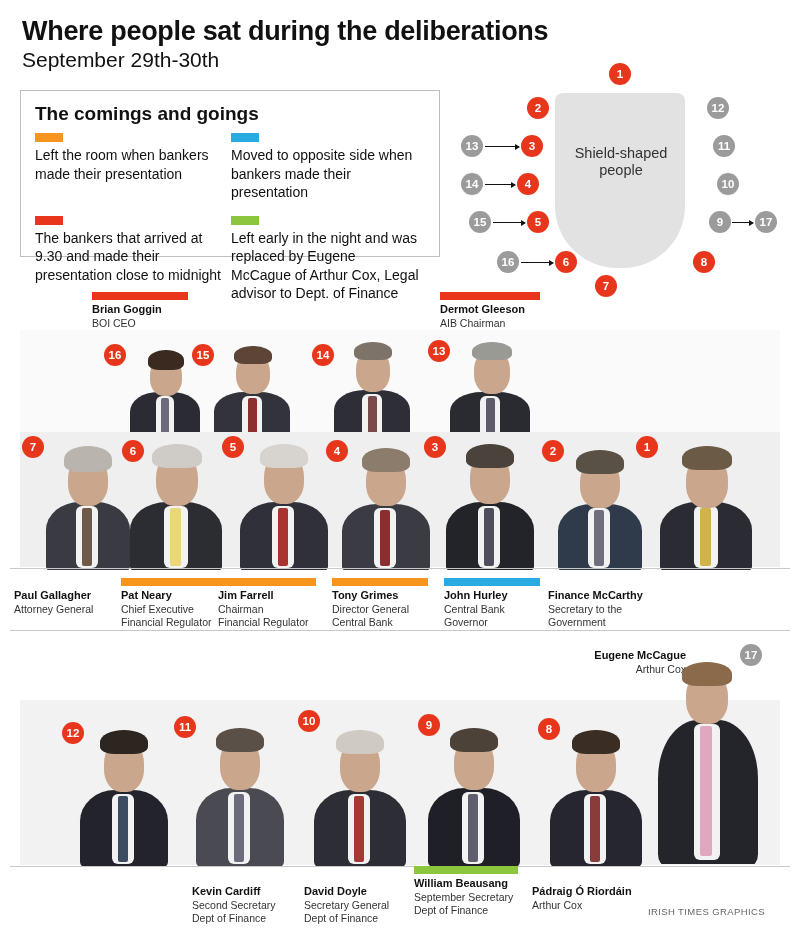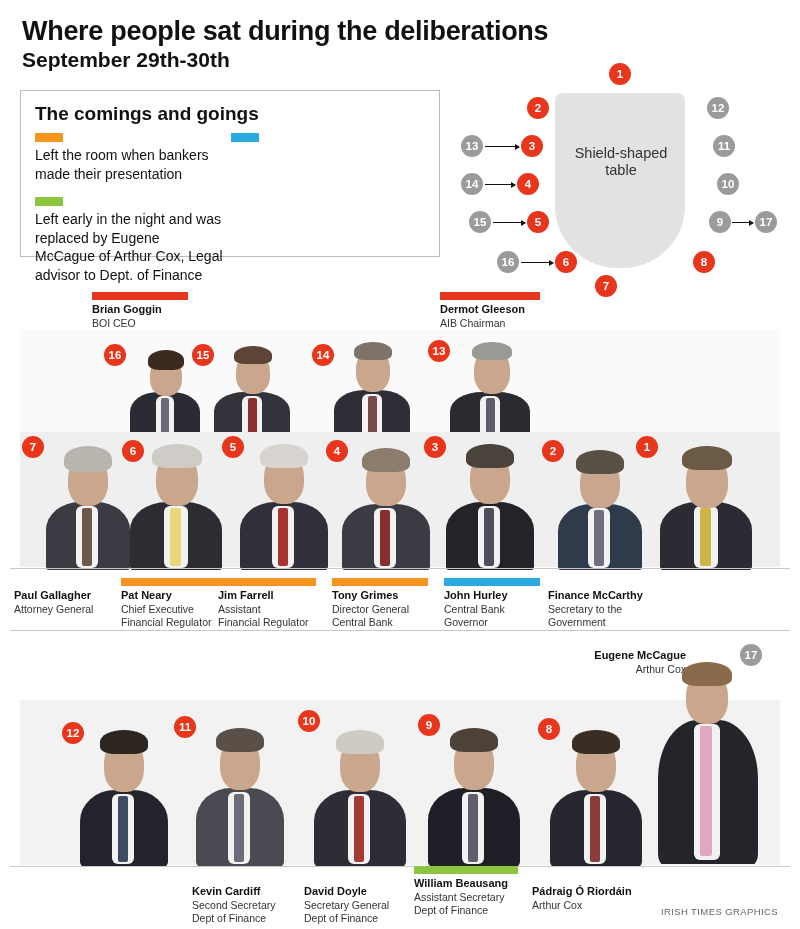--- a/index.html
+++ b/index.html
@@ -14,21 +14,21 @@
   .wrap{position:relative;width:800px;height:929px;}
 
   
   .title{
     position:absolute;left:22px;top:16px;
     font-size:27px;font-weight:bold;letter-spacing:-0.3px;
     color:#111;
   }
   .subtitle{
     position:absolute;left:22px;top:48px;
-    font-size:21px;font-weight:bold;color:#111;
+    font-size:21px;font-weight:normal;color:#111;
   }
 
   
   .legend{
     position:absolute;left:20px;top:90px;width:420px;height:167px;
     border:1px solid #bdbdbd;background:#fff;box-sizing:border-box;
   }
   .legend h2{
     margin:0;padding:12px 0 0 14px;font-size:19px;font-weight:bold;color:#111;
   }
@@ -78,51 +78,56 @@
 
   
   .person{position:absolute;overflow:hidden;}
   .head{position:absolute;border-radius:48% 48% 42% 42%;background:#c9a68c;}
   .hair{position:absolute;border-radius:50% 50% 30% 30%;}
   .body{position:absolute;border-radius:40% 40% 8% 8%;}
   .shirt{position:absolute;background:#f2f2f2;border-radius:6px;}
   .tie{position:absolute;border-radius:2px;}
 
   .credit{
-    position:absolute;right:22px;bottom:12px;font-size:9.5px;color:#666;letter-spacing:.4px;
+    position:absolute;right:35px;bottom:12px;font-size:9.5px;color:#666;letter-spacing:.4px;
   }
 </style>
 </head>
 <body>
 
 <div class="wrap">
 
   <div class="title">Where people sat during the deliberations</div>
   <div class="subtitle">September 29th-30th</div>
 
   <div class="legend">
     <h2>The comings and goings</h2>
     <div class="legend-grid">
       <div class="legend-item">
         <span class="sw" style="background:#f7941e"></span>
         <span class="txt">Left the room when bankers made their presentation</span>
       </div>
       <div class="legend-item">
         <span class="sw" style="background:#29abe2"></span>
+        <span class="txt">Moved to opposite side when bankers made their presentation</span>
+      </div>
+      <div class="legend-item">
+        <span class="sw" style="background:#e8361c"></span>
+        <span class="txt">The bankers that arrived at 9.30 and made their presentation close to midnight</span>
       </div>
       <div class="legend-item">
         <span class="sw" style="background:#8cc63f"></span>
         <span class="txt">Left early in the night and was replaced by Eugene McCague of Arthur Cox, Legal advisor to Dept. of Finance</span>
       </div>
     </div>
   </div>
 
   <div class="table-area">
     <div class="shield"></div>
-    <div class="shield-label">Shield-shaped table</div>
+    <div class="shield-label">Shield-shaped people</div>
 
     <div class="num" style="left:154px;top:8px;">1</div>
     <div class="num" style="left:72px;top:42px;">2</div>
     <div class="num grey" style="left:252px;top:42px;">12</div>
 
     <div class="num grey" style="left:258px;top:80px;">11</div>
     <div class="num grey" style="left:262px;top:118px;">10</div>
     <div class="num grey" style="left:254px;top:156px;">9</div>
     <div class="num" style="left:238px;top:196px;">8</div>
     <div class="num grey" style="left:300px;top:156px;">17</div>
@@ -263,21 +268,21 @@
   </div>
   <div class="plate" style="left:121px;top:578px;width:98px;">
     <div class="bar" style="background:#f7941e"></div>
     <div class="nm">Pat Neary</div>
     <div class="rl" style="white-space:pre-line">Chief Executive
 Financial Regulator</div>
   </div>
   <div class="plate" style="left:218px;top:578px;width:98px;">
     <div class="bar" style="background:#f7941e"></div>
     <div class="nm">Jim Farrell</div>
-    <div class="rl" style="white-space:pre-line">Assistant
+    <div class="rl" style="white-space:pre-line">Chairman
 Financial Regulator</div>
   </div>
   <div class="plate" style="left:332px;top:578px;width:96px;">
     <div class="bar" style="background:#f7941e"></div>
     <div class="nm">Tony Grimes</div>
     <div class="rl" style="white-space:pre-line">Director General
 Central Bank</div>
   </div>
   <div class="plate" style="left:444px;top:578px;width:96px;">
     <div class="bar" style="background:#29abe2"></div>
@@ -362,21 +367,21 @@
   </div>
   <div class="plate" style="left:304px;top:874px;width:100px;">
     <div class="bar" style="background:#ffffff"></div>
     <div class="nm">David Doyle</div>
     <div class="rl" style="white-space:pre-line">Secretary General
 Dept of Finance</div>
   </div>
   <div class="plate" style="left:414px;top:866px;width:104px;">
     <div class="bar" style="background:#8cc63f"></div>
     <div class="nm">William Beausang</div>
-    <div class="rl" style="white-space:pre-line">Assistant Secretary
+    <div class="rl" style="white-space:pre-line">September Secretary
 Dept of Finance</div>
   </div>
   <div class="plate" style="left:532px;top:874px;width:130px;">
     <div class="bar" style="background:#ffffff"></div>
     <div class="nm">Pádraig Ó Riordáin</div>
     <div class="rl">Arthur Cox</div>
   </div>
 
   <div class="credit">IRISH TIMES GRAPHICS</div>
 </div>

